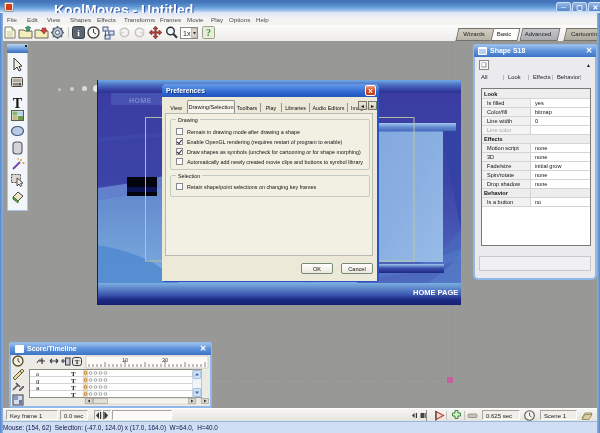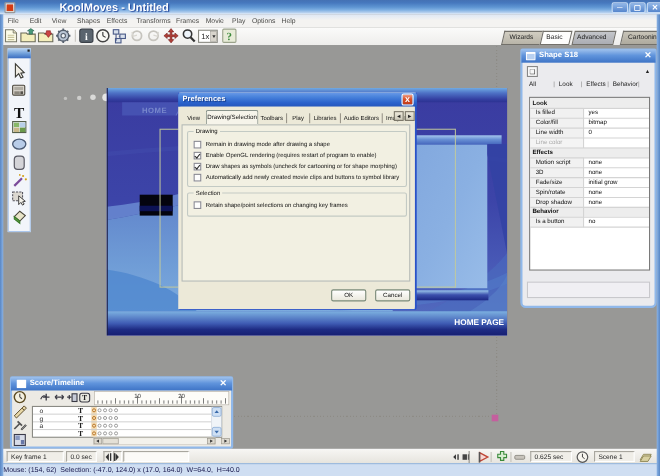--- a/index.html
+++ b/index.html
@@ -5,21 +5,21 @@
 * { margin:0; padding:0; box-sizing:border-box; }
 html,body { width:600px; height:433px; overflow:hidden; }
 body { font-family:"Liberation Sans", sans-serif; position:relative; background:#989896; -webkit-font-smoothing:antialiased; }
 .abs { position:absolute; }
 
 
 #titlebar { left:0; top:0; width:600px; height:13px; overflow:hidden;
   background:linear-gradient(#4471b4 0%, #4678be 20%, #5e95d2 50%, #7fb0e2 70%, #b4cfee 88%, #e8f0fa 100%); }
 #kmicon { left:4px; top:2px; width:10px; height:10px; background:linear-gradient(#f8f8f6,#d8d6d0); border:1px solid #999; border-radius:1px;}
 #kmicon i { position:absolute; left:1px; top:1px; width:6px; height:6px; background:#d43c14; display:block; }
-#title-text { left:18px; top:1.5px; font-size:10px; font-weight:bold; color:#fff; text-shadow:1px 1px 1px #23479c;padding-left:36px; }
+#title-text { left:18px; top:1.5px; font-size:14px; font-weight:bold; color:#fff; text-shadow:1px 1px 1px #23479c;padding-left:36px; }
 .winbtn { top:2px; width:15px; height:10px; border-radius:2px; background:linear-gradient(#93b8e8,#5585cc); border:1px solid #c8dcf4; color:#fff; font-size:7px; line-height:9px; text-align:center; font-weight:bold; }
 
 
 #menubar { left:0; top:13px; width:600px; height:12px; background:linear-gradient(#dde7f5,#f4f3f1 45%); color:#4a4a48; font-size:6.2px; }
 #menubar span { position:absolute; top:3px; }
 
 
 #toolbar { left:0; top:25px; width:600px; height:16px; background:linear-gradient(#fbfbfa,#eeedeb); }
 
 

